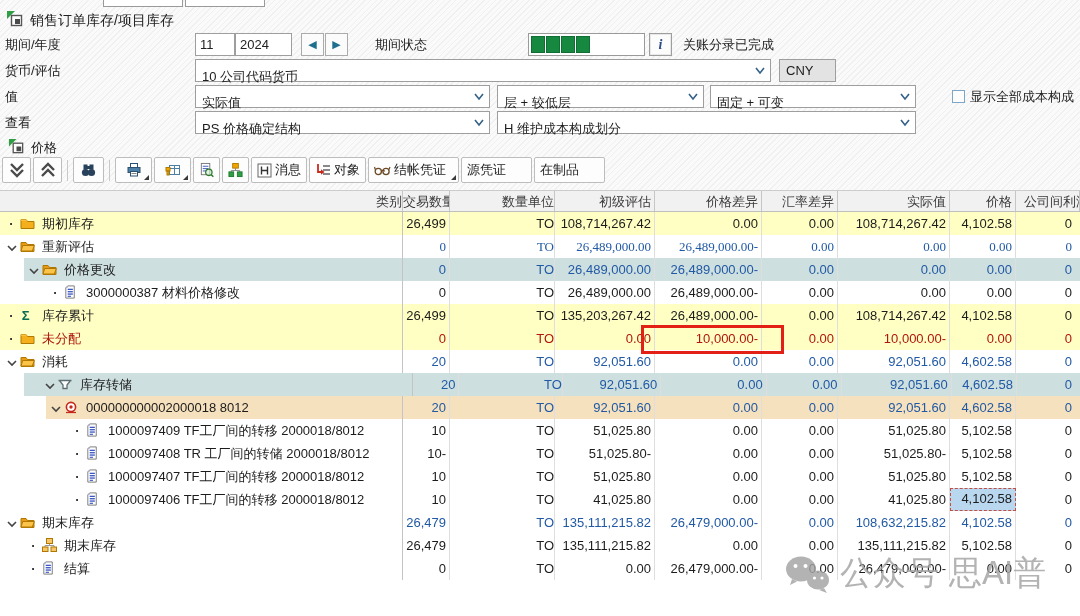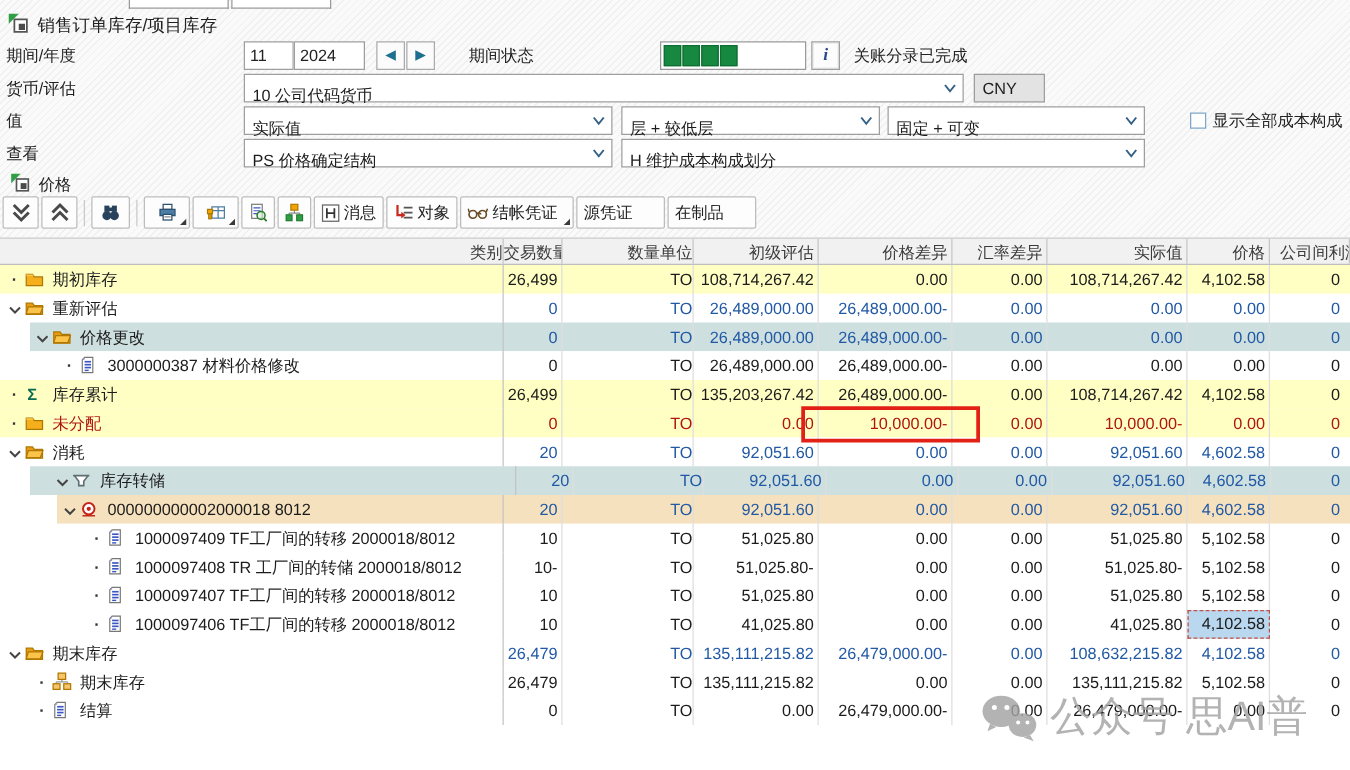--- a/index.html
+++ b/index.html
@@ -260,21 +260,21 @@
           </div>
           <div class="cell c1 a-r">26,499</div>
           <div class="cell c2 a-l">TO</div>
           <div class="cell c3 a-r">108,714,267.42</div>
           <div class="cell c4 a-r">0.00</div>
           <div class="cell c5 a-r">0.00</div>
           <div class="cell c6 a-r">108,714,267.42</div>
           <div class="cell c7 a-r">4,102.58</div>
           <div class="cell c8 a-r" style="padding-right: 8px;">0</div>
         </div>
-        <div class="trow" style="background: rgb(255, 255, 255);">
+        <div class="trow" style="background: rgb(255, 255, 255); font-family: Liberation Serif, serif;">
           <div class="cell c0 tree" style="padding-left: 4px;">
             <span class="exp"><svg width="10" height="8" viewBox="0 0 10 8">
                 <polyline points="1,2 5,6 9,2" fill="none" stroke="#444" stroke-width="1.6"></polyline>
               </svg></span>
             <span class="ticon"><svg width="17" height="16" viewBox="0 0 16 16">
                 <path d="M1.5 4.5h5l1.5 2h6.5v7h-13z" fill="#e79a12" stroke="#b07800"></path>
                 <path d="M3.2 7.5h11.6l-2 5.5H1.5z" fill="#fbc34a" stroke="#b07800"></path>
               </svg></span>
             <span class="lbl">重新评估</span>
           </div>

